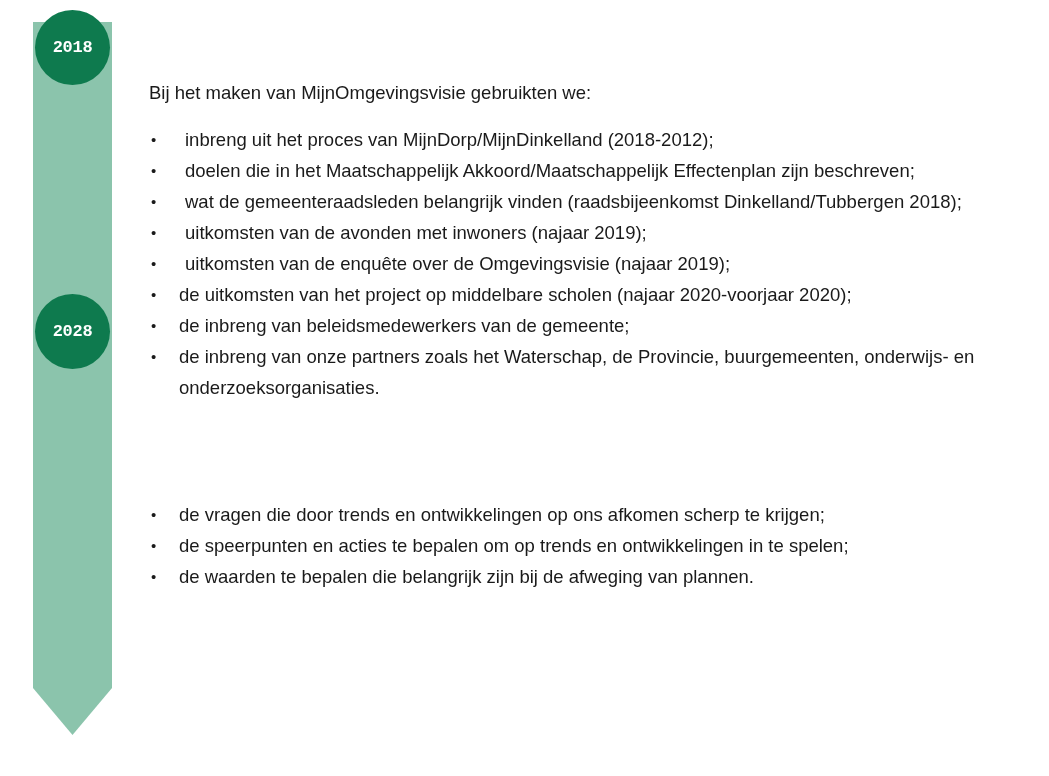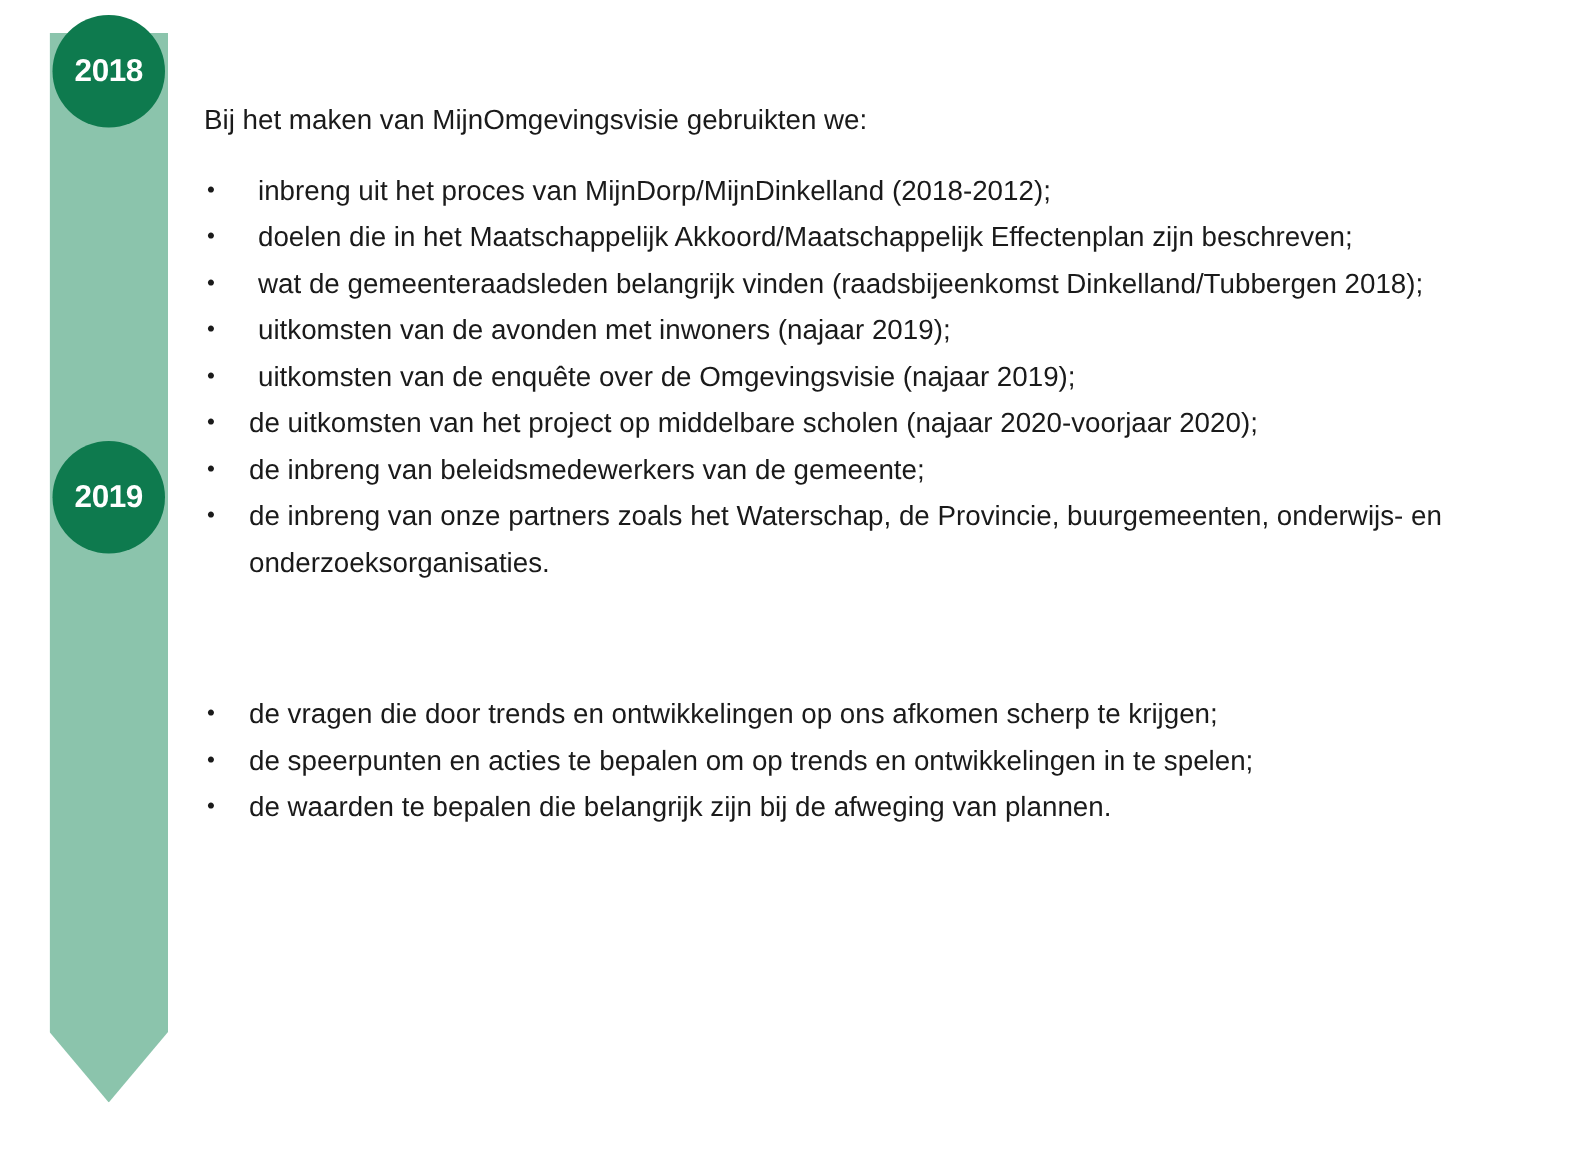--- a/index.html
+++ b/index.html
@@ -38,42 +38,42 @@
     position: absolute;
     left: 35px;
     width: 75px;
     height: 75px;
     border-radius: 50%;
     background: #0e7a4e;
     color: #ffffff;
     display: flex;
     align-items: center;
     justify-content: center;
-    font-size: 21px;
+    font-size: 17px;
     font-weight: bold;
     letter-spacing: -0.3px;
-    font-family: Liberation Sans, sans-serif;
+    font-family: Liberation Mono, monospace;
     -webkit-font-smoothing: antialiased;
   }
   .timeline-node.n0 { top: 10px; }
   .timeline-node.n1 { top: 294px; }
   .timeline-node.n2 { top: 563px; }
 
   
   .content {
     position: absolute;
     left: 133px;
     top: 0;
     width: 880px;
     color: #1a1a1a;
     font-size: 18.5px;
     line-height: 31px;
   }
   .section {
-    margin: 3px;
+    margin: 16px;
   }
   .section-intro {
     margin: 0;
     font-size: 18.5px;
     line-height: 31px;
     font-weight: normal;
     white-space: nowrap;
   }
   .bullet-list {
     list-style: none;
@@ -104,21 +104,21 @@
 </style>
 </head>
 <body>
 
 <div class="timeline">
   <div class="timeline-rail"></div>
   <div class="timeline-node n0">
     <span>2018</span>
   </div>
   <div class="timeline-node n1">
-    <span>2019</span>
+    <span>2028</span>
   </div>
 </div>
 
 <div class="content">
 
   <div class="section" style="padding-top:61px;">
     <p class="section-intro">Bij het maken van MijnOmgevingsvisie gebruikten we:</p>
     <div class="spacer-after-intro"></div>
     <ul class="bullet-list" id="list-0">
         <li class="bullet-item wide">

